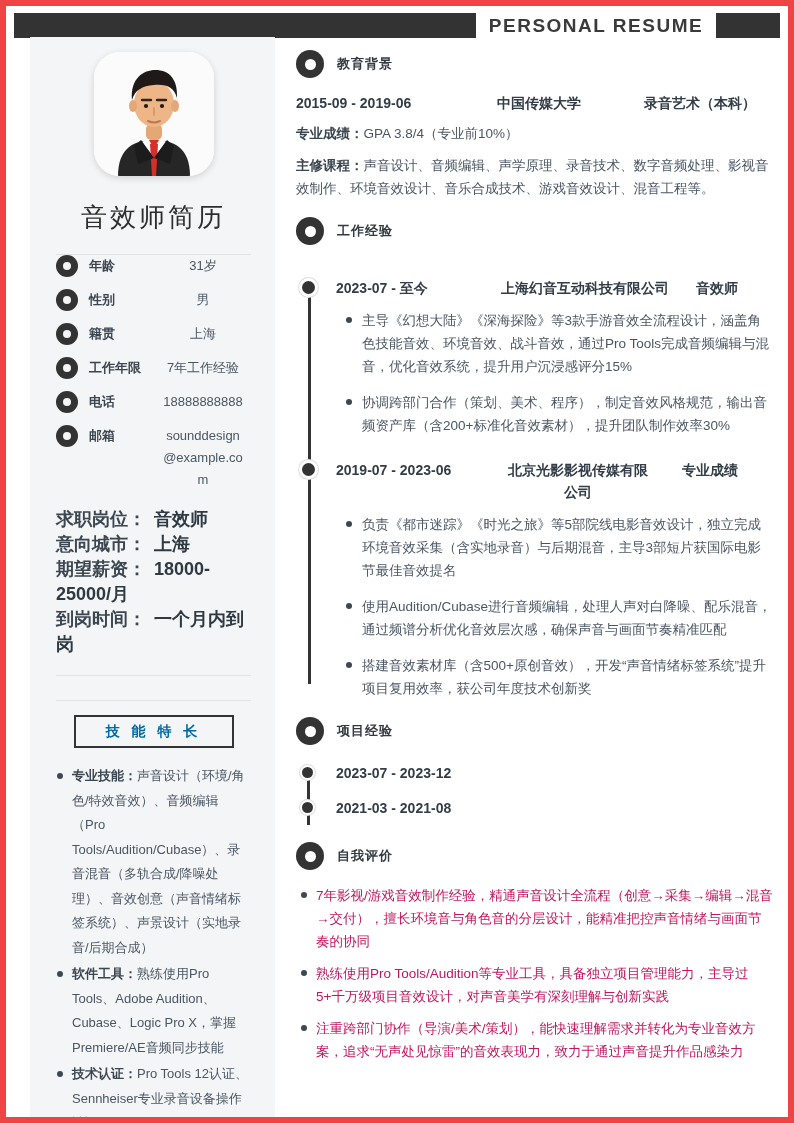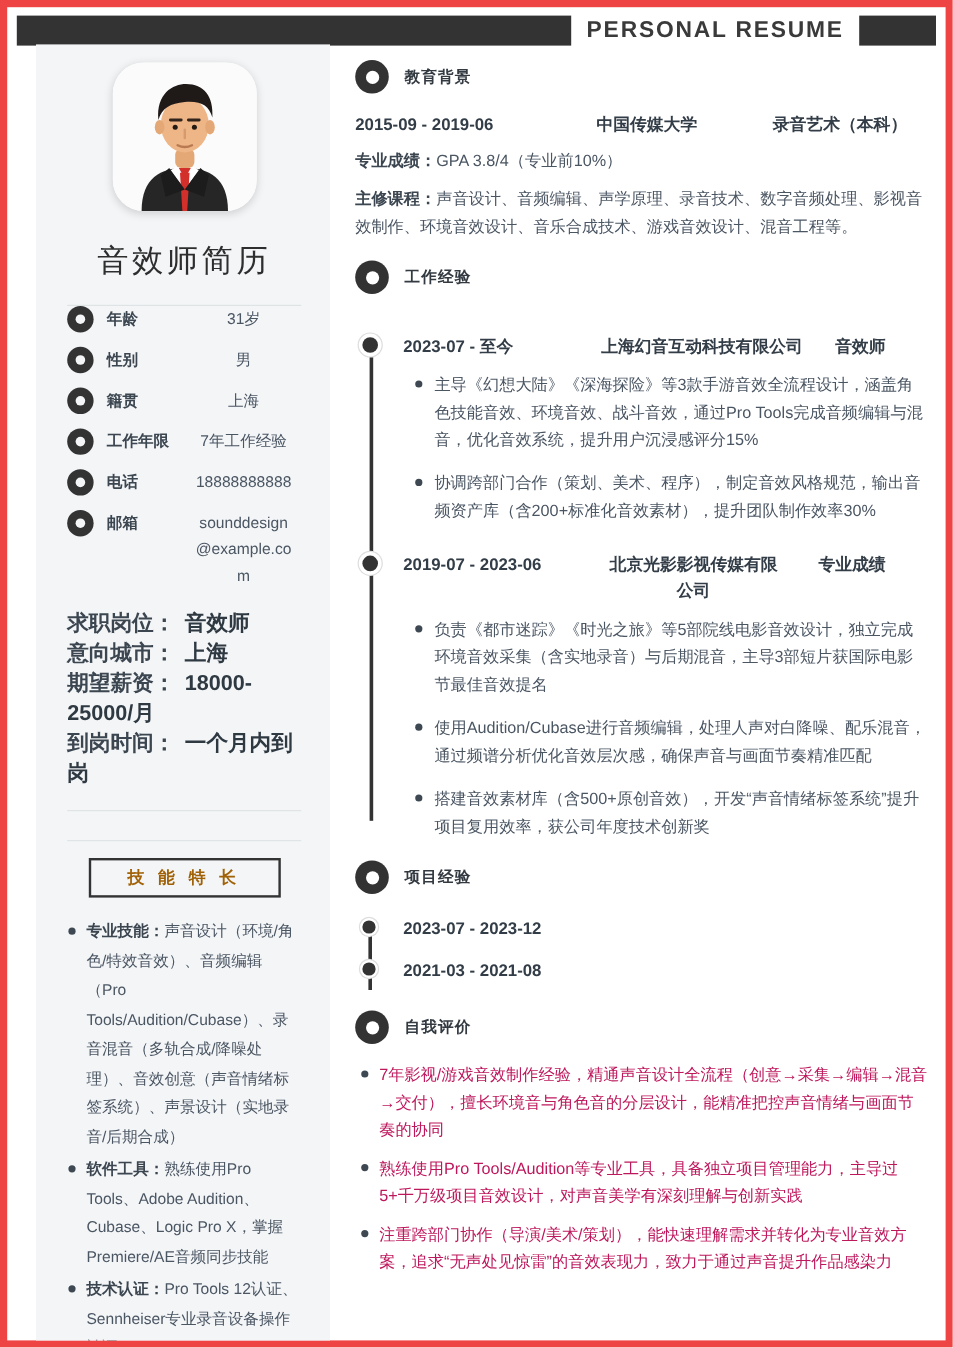--- a/index.html
+++ b/index.html
@@ -36,21 +36,21 @@
   .info-value { width:84px; font-size:13px; color:#4b5663; line-height:22px; word-break:break-all;text-align:center; }
   .intent-list { margin-top:16px; }
   .intent-row { font-size:18px; line-height:25px; }
   .intent-label { font-weight:bold; color:#3c4650; margin-right:8px; }
   .intent-value { font-weight:bold; color:#2f3942; }
   .s-divider { border-bottom:1px solid #e0e4e7; margin-top:18px; }
   .s-divider2 { border-bottom:1px solid #e0e4e7; margin-top:24px; }
   .skill-box {
     width:160px; height:33px; border:2px solid #333; margin:14px auto 0;
     display:flex; align-items:center; justify-content:center;
-    font-size:14px; font-weight:bold; letter-spacing:4px; color:#a16207;font-family:Liberation Serif, serif;
+    font-size:14px; font-weight:bold; letter-spacing:4px; color:#0369a1;
   }
   .skill-bullets { margin-top:16px; list-style:none; }
   .skill-bullets li { position:relative; padding-left:16px; font-size:13px; line-height:24.5px; color:#4b5663; margin-bottom:2px; }
   .skill-bullets li::before { content:''; position:absolute; left:1px; top:9px; width:6px; height:6px; border-radius:50%; background:#3d4852; }
   .skill-bullets .blbl { font-weight:bold; color:#3c4650; }
   .skill-bar-block { margin-top:16px; }
   .skill-bar-row { display:flex; justify-content:space-between; align-items:baseline; }
   .skill-bar-name { font-size:14px; font-weight:bold; color:#333a41; }
   .skill-bar-pct { font-size:12.5px; color:#8a939b; }
   

